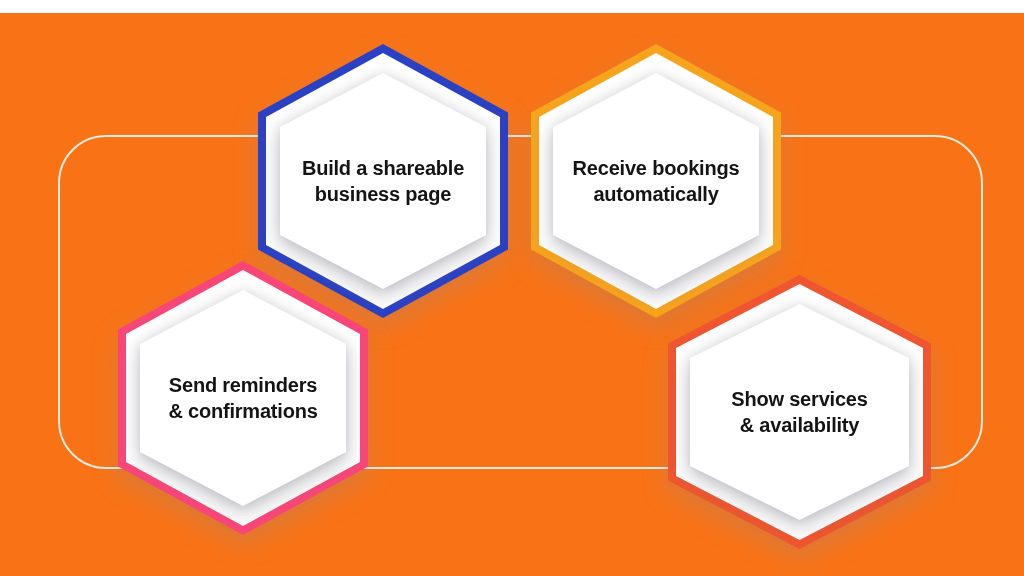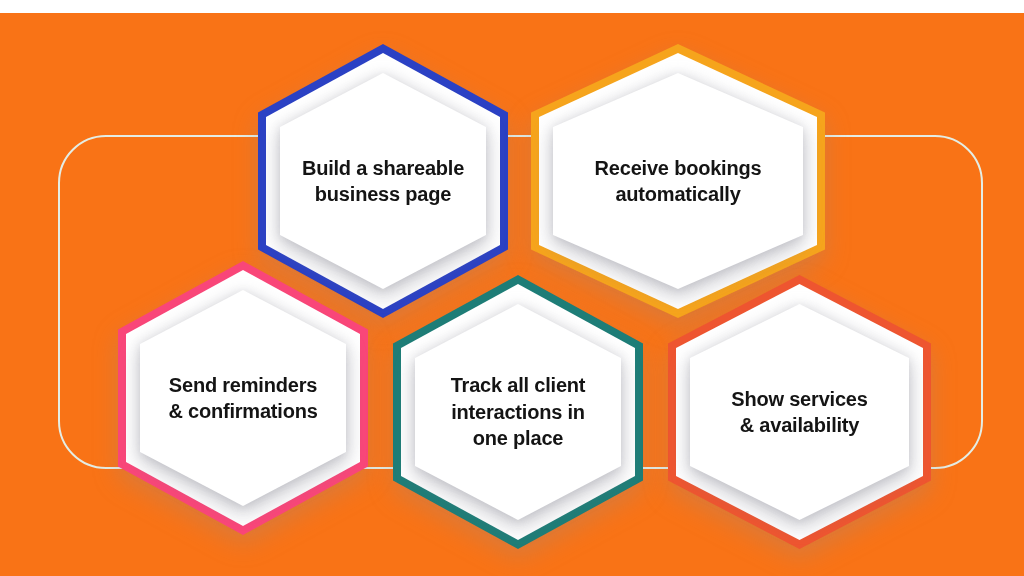--- a/index.html
+++ b/index.html
@@ -65,21 +65,21 @@
     white-space: pre-line;
     font-size: 20px;
     font-weight: 700;
     line-height: 1.32;
     letter-spacing: -0.2px;
     color: #141414;
     padding: 0 30px;
   }
   
   .hex-0 { left: 258px; top: 31px; }
-  .hex-1 { left: 531px; top: 31px; padding-left: 44px; }
+  .hex-1 { left: 531px; top: 31px; }
   .hex-2 { left: 118px; top: 248px; text-decoration: underline; }
   .hex-3 { left: 393px; top: 262px; }
   .hex-4 { left: 668px; top: 262px; padding-left: 13px; }
 </style>
 </head>
 <body>
 
 <div class="stage">
 
   <div class="backdrop" style="--backdrop-color: #e4ede4;"></div>
@@ -107,30 +107,20 @@
   <div class="hex hex-2" style="--hex-color: #f94679;">
     <div class="hex-border"></div>
     <div class="hex-fill"></div>
     <div class="hex-inner-wrap">
       <div class="hex-inner"></div>
     </div>
     <div class="hex-label">Send reminders
 &amp; confirmations</div>
   </div>
 
-  <div class="hex hex-3" style="--hex-color: #1e7d77;">
-    <div class="hex-border"></div>
-    <div class="hex-fill"></div>
-    <div class="hex-inner-wrap">
-      <div class="hex-inner"></div>
-    </div>
-    <div class="hex-label">Track all client
-interactions in
-one place</div>
-  </div>
 
   <div class="hex hex-4" style="--hex-color: #ee5530;">
     <div class="hex-border"></div>
     <div class="hex-fill"></div>
     <div class="hex-inner-wrap">
       <div class="hex-inner"></div>
     </div>
     <div class="hex-label">Show services
 &amp; availability</div>
   </div>

